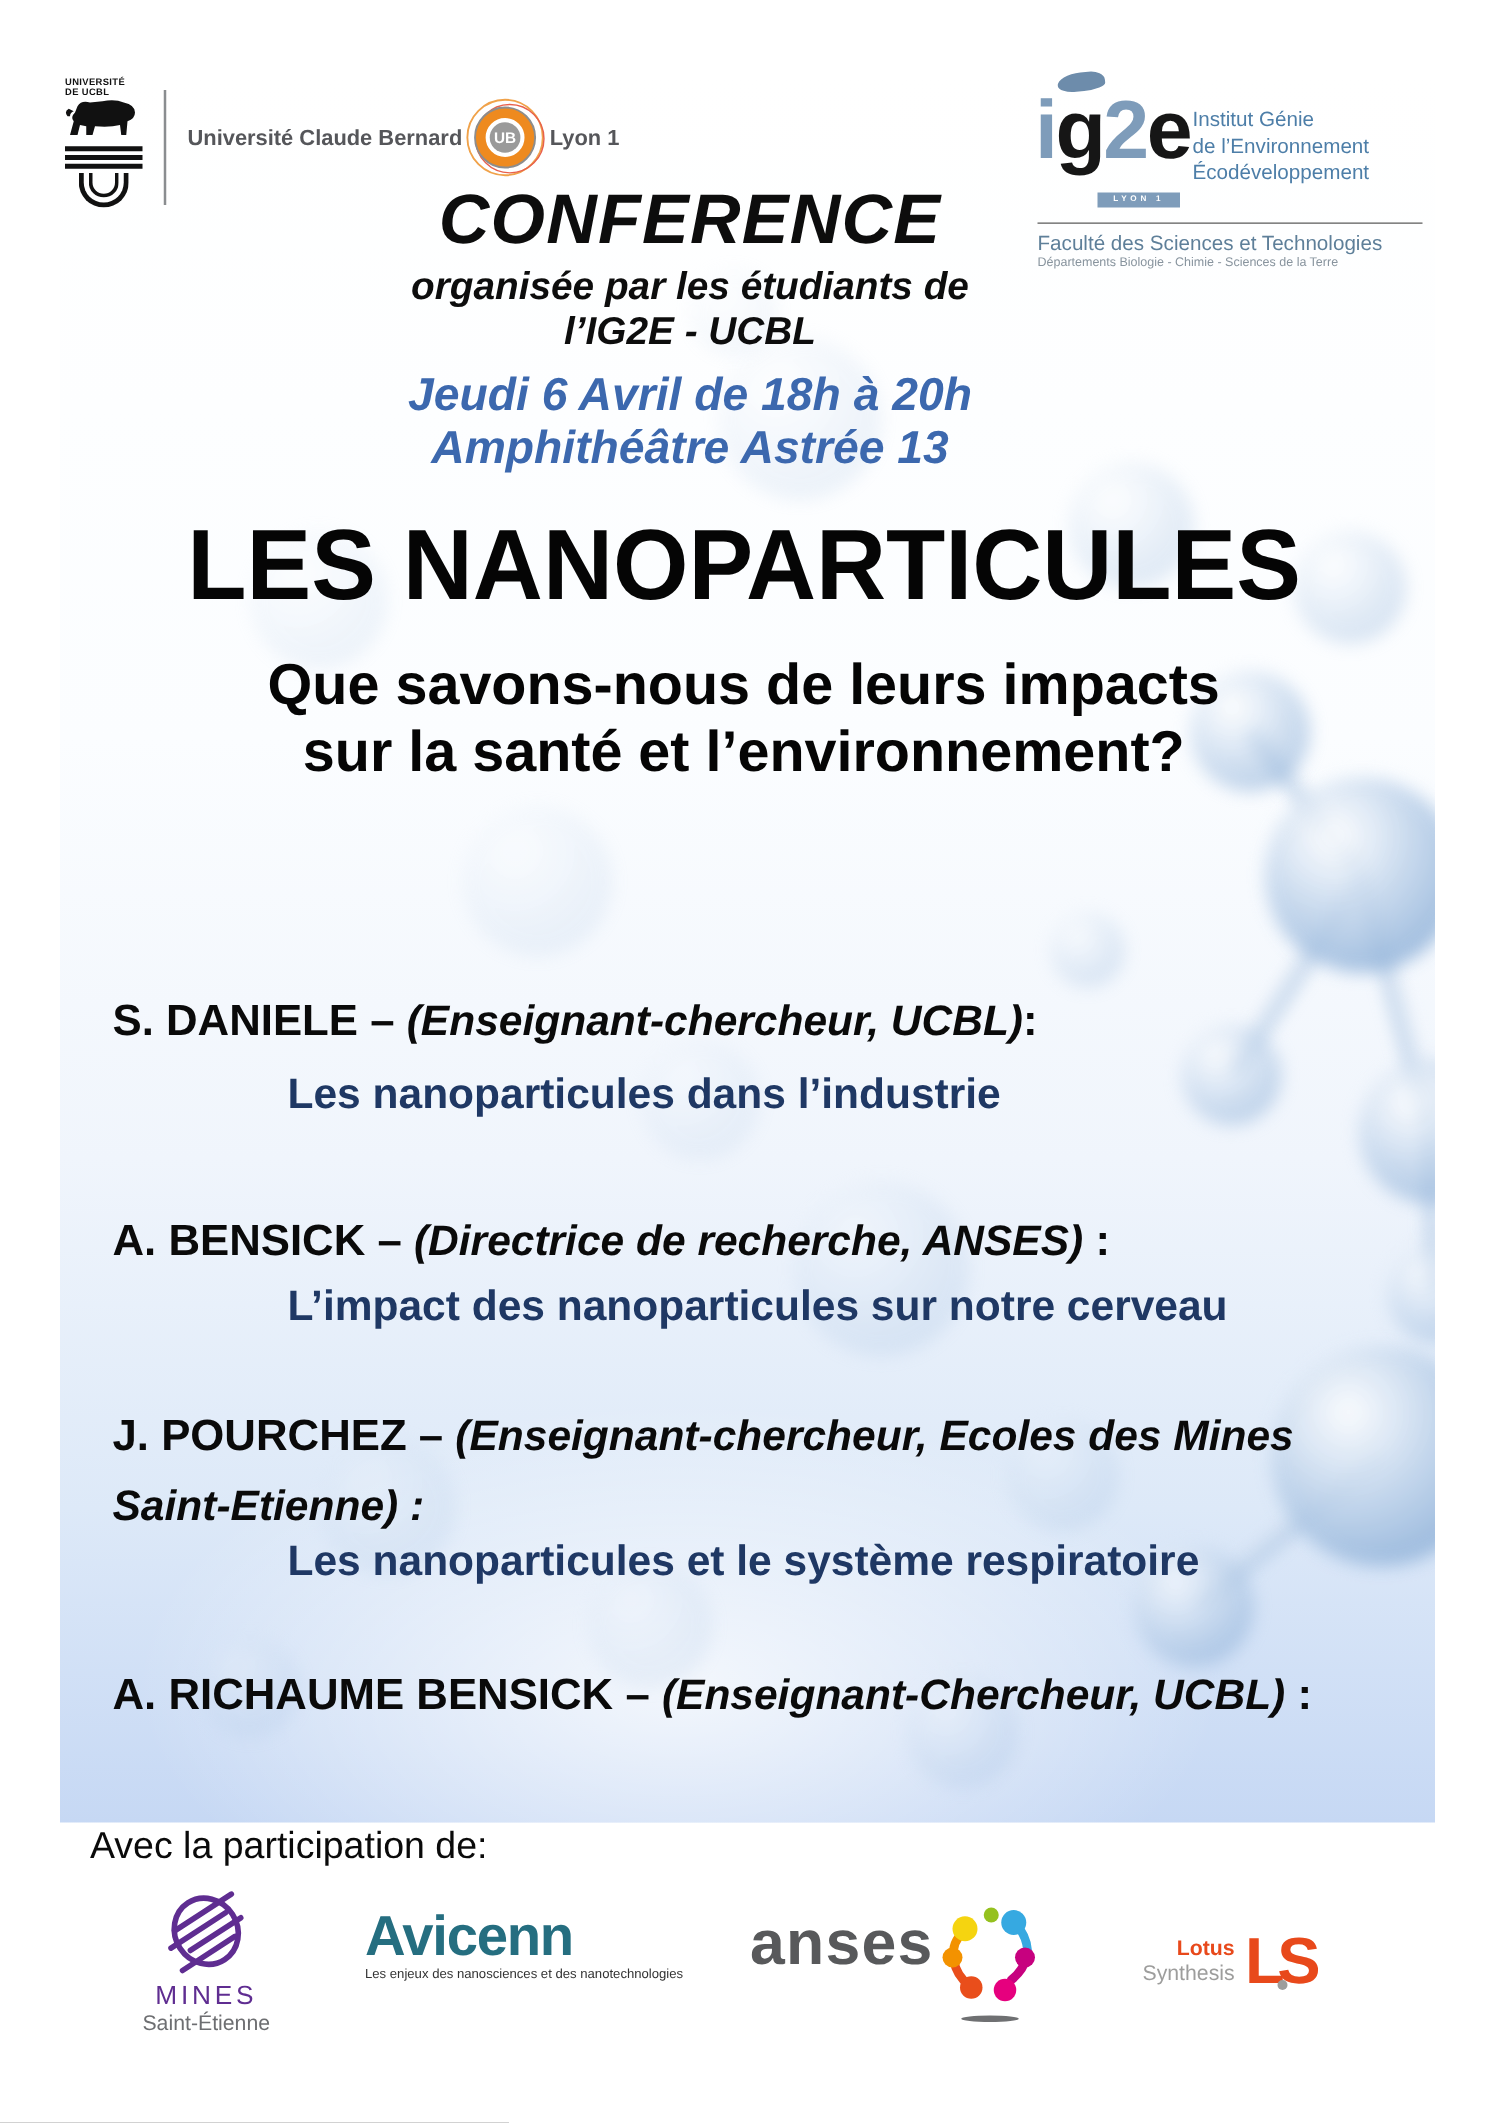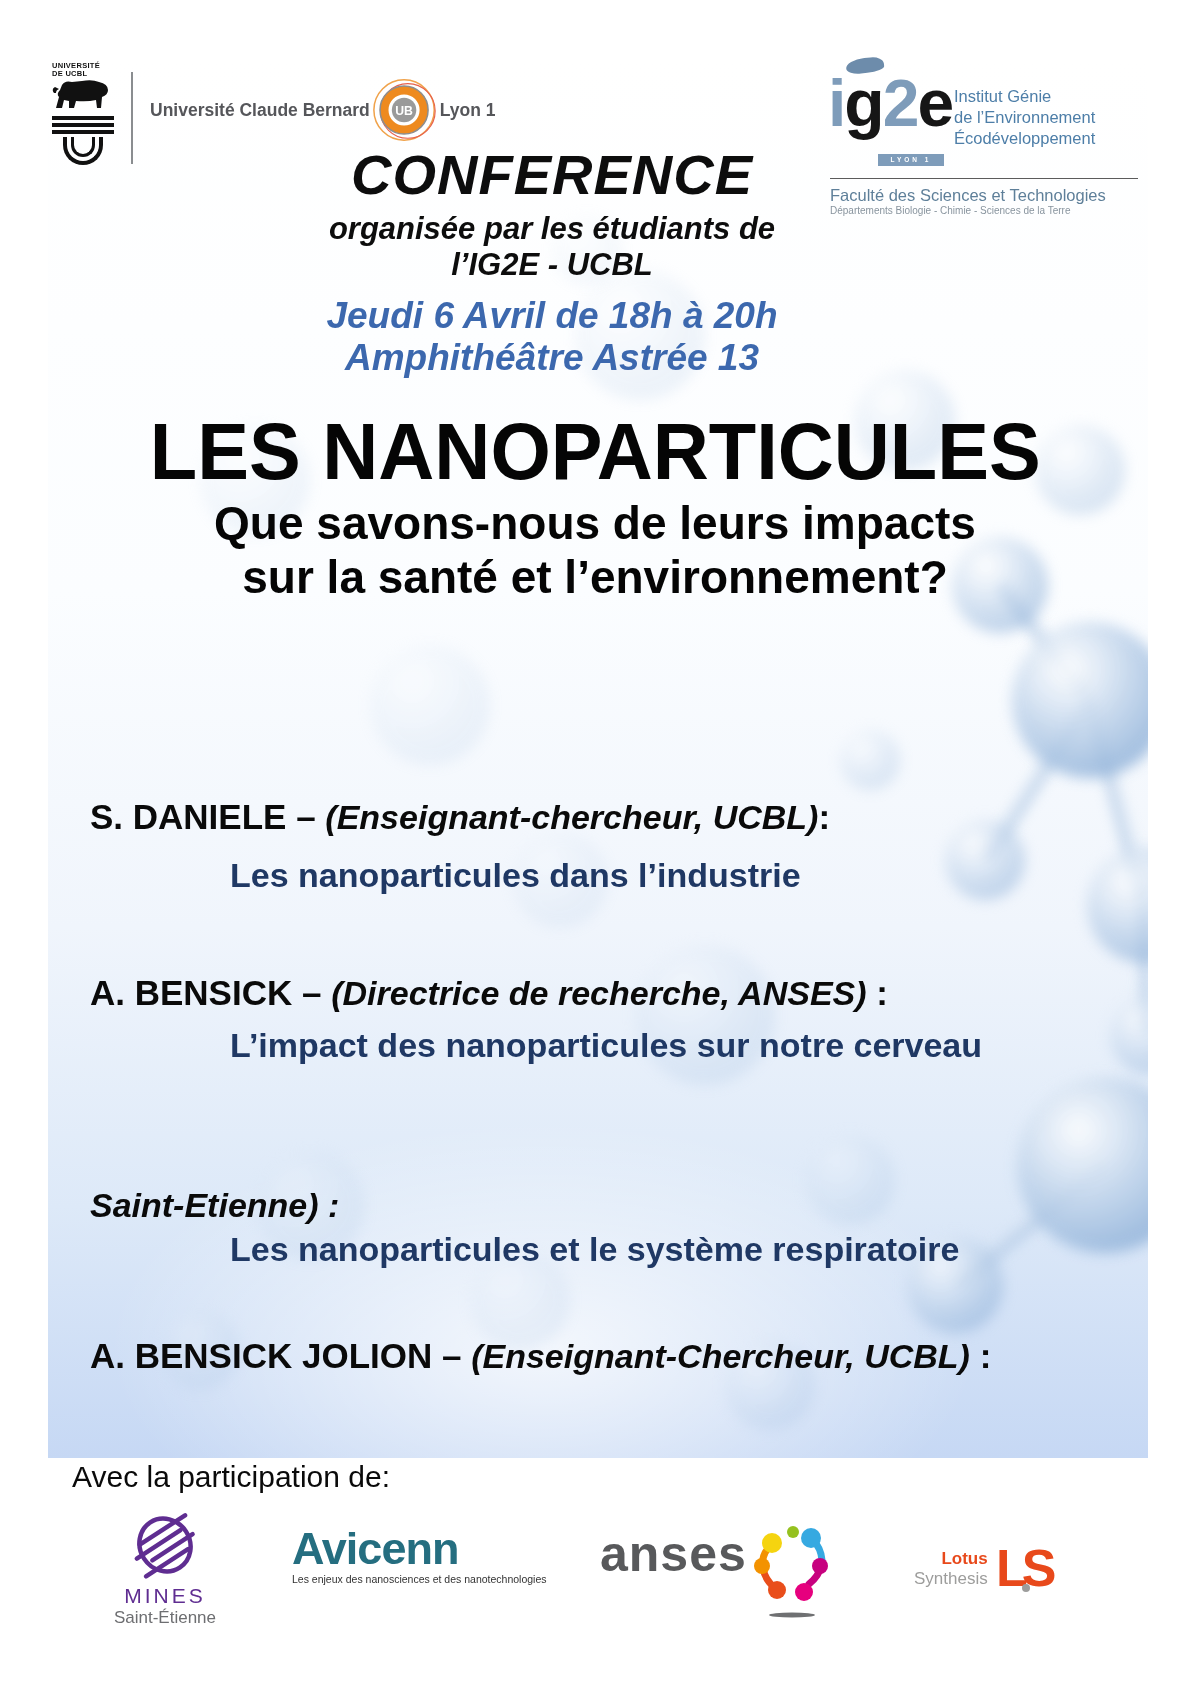--- a/index.html
+++ b/index.html
@@ -64,21 +64,21 @@
   .event { left: 252px; top: 146px; width: 600px; text-align: center; color: #0d0d0d; font-style: italic; }
   .ev-title { font-size: 56px; font-weight: 800; letter-spacing: 1px; line-height: 1.05; }
   .ev-org { font-size: 31px; font-weight: bold; line-height: 1.16; margin-top: 6px; }
   .ev-date { font-size: 37px; font-weight: bold; color: #3c68ae; margin-top: 12px; line-height: 1.15; }
   .ev-venue { font-size: 37px; font-weight: bold; color: #3c68ae; line-height: 1.15; }
 
   
   .main-title { left: 40px; top: 412px; width: 1110px; text-align: center; color: #050505; }
   .mt-big { font-size: 80px; font-weight: 800; letter-spacing: 0; line-height: 1;
     display: inline-block; transform: scaleX(.97); white-space: nowrap; }
-  .mt-sub { font-size: 46px; font-weight: 800; line-height: 1.18; margin-top: 4px; }
+  .mt-sub { font-size: 46px; font-weight: 800; line-height: 1.18; margin-top: 28px; }
 
   
   .speaker { left: 90px; width: 1030px; color: #0a0a0a; }
   .sp-line { font-size: 35px; font-weight: bold; line-height: 1.3; }
   .sp-aff { font-style: italic; font-size: 34px; }
   .sp-talk { font-size: 34px; font-weight: bold; color: #1f3864; padding-left: 140px; }
   .s1 { top: 794px; } .s1t { top: 856px; }
   .s2 { top: 970px; } .s2t { top: 1026px; }
   .s3 { top: 1126px; } .s3b { top: 1182px; } .s3t { top: 1230px; }
   .s4 { top: 1333px; } .s4t { top: 1384px; }
@@ -197,27 +197,30 @@
   <div class="abs speaker s1 sp-line">
     <span>S. DANIELE</span><span>&nbsp;–&nbsp;</span><span class="sp-aff">(Enseignant-chercheur, UCBL)</span><span>:</span>
   </div>
   <div class="abs speaker s1t sp-talk">Les nanoparticules dans l’industrie</div>
 
   <div class="abs speaker s2 sp-line">
     <span>A. BENSICK</span><span>&nbsp;–&nbsp;</span><span class="sp-aff">(Directrice de recherche, ANSES)</span><span>&nbsp;:</span>
   </div>
   <div class="abs speaker s2t sp-talk">L’impact des nanoparticules sur notre cerveau</div>
 
+  <div class="abs speaker s3 sp-line">
+    <span>J. POURCHEZ</span><span>&nbsp;–&nbsp;</span><span class="sp-aff">(Enseignant-chercheur, Ecoles des Mines</span>
+  </div>
   <div class="abs speaker s3b sp-line">
     <span class="sp-aff">Saint-Etienne) :</span>
   </div>
   <div class="abs speaker s3t sp-talk">Les nanoparticules et le système respiratoire</div>
 
   <div class="abs speaker s4 sp-line">
-    <span>A. BENSICK JOLION</span><span>&nbsp;–&nbsp;</span><span class="sp-aff">(Enseignant-Chercheur, UCBL)</span><span>&nbsp;:</span>
+    <span>A. RICHAUME BENSICK</span><span>&nbsp;–&nbsp;</span><span class="sp-aff">(Enseignant-Chercheur, UCBL)</span><span>&nbsp;:</span>
   </div>
 
   <div class="abs participation">Avec la participation de:</div>
 
   <div class="abs mines">
     <svg width="82" height="74" viewBox="0 0 82 74">
       <g stroke="#5f2d91" stroke-width="4.5" fill="none" stroke-linecap="round" transform="rotate(-33 41 37)">
         <ellipse cx="41" cy="37" rx="25" ry="27"></ellipse>
         <line x1="20" y1="23" x2="74" y2="23"></line>
         <line x1="10" y1="33" x2="62" y2="33"></line>

